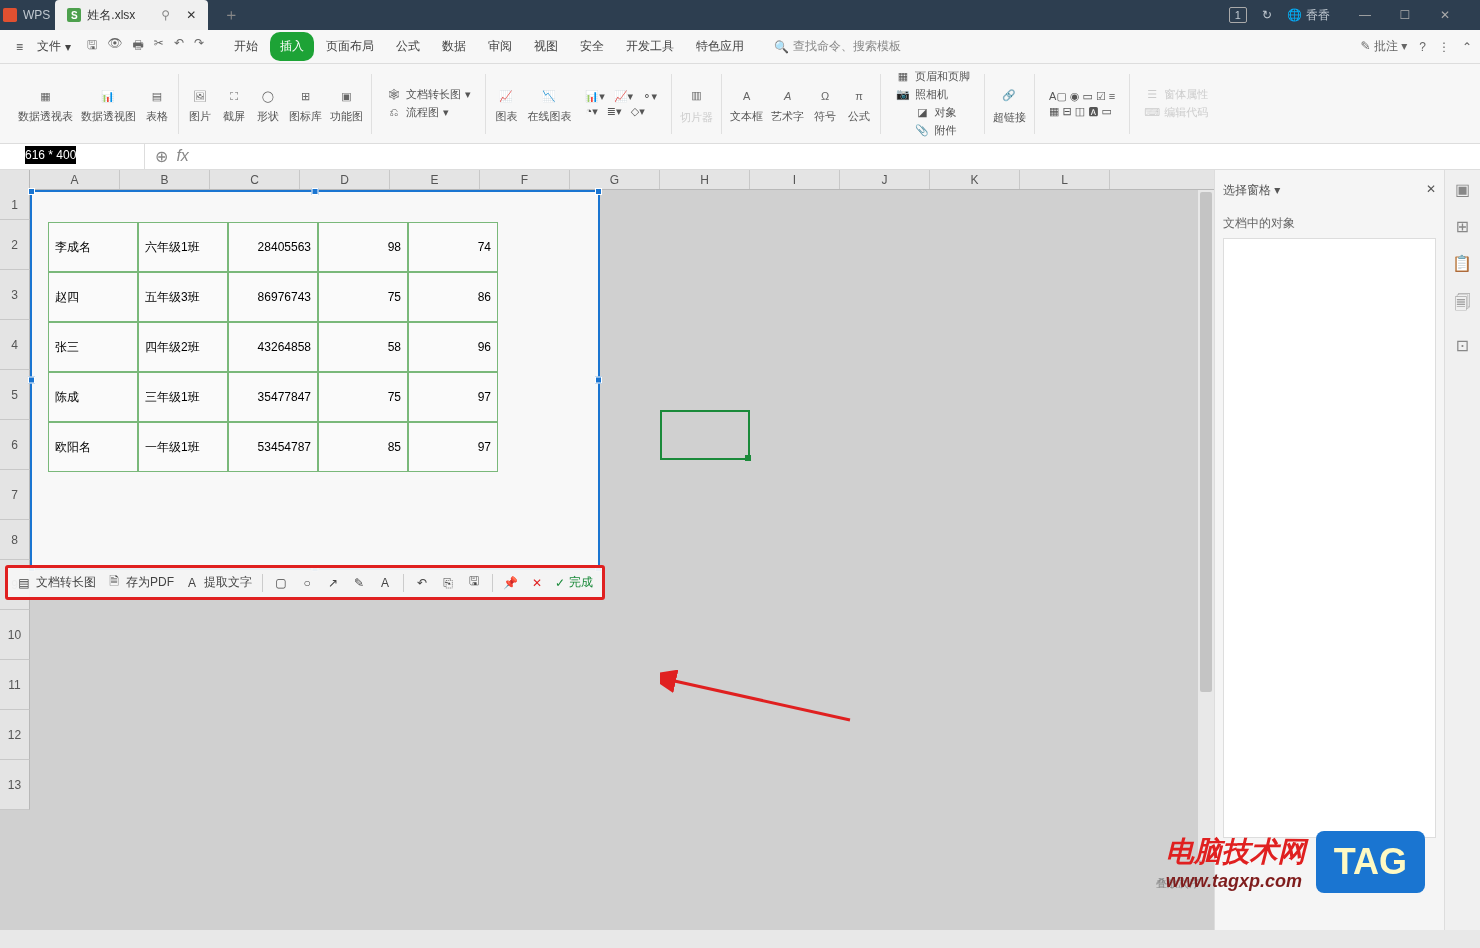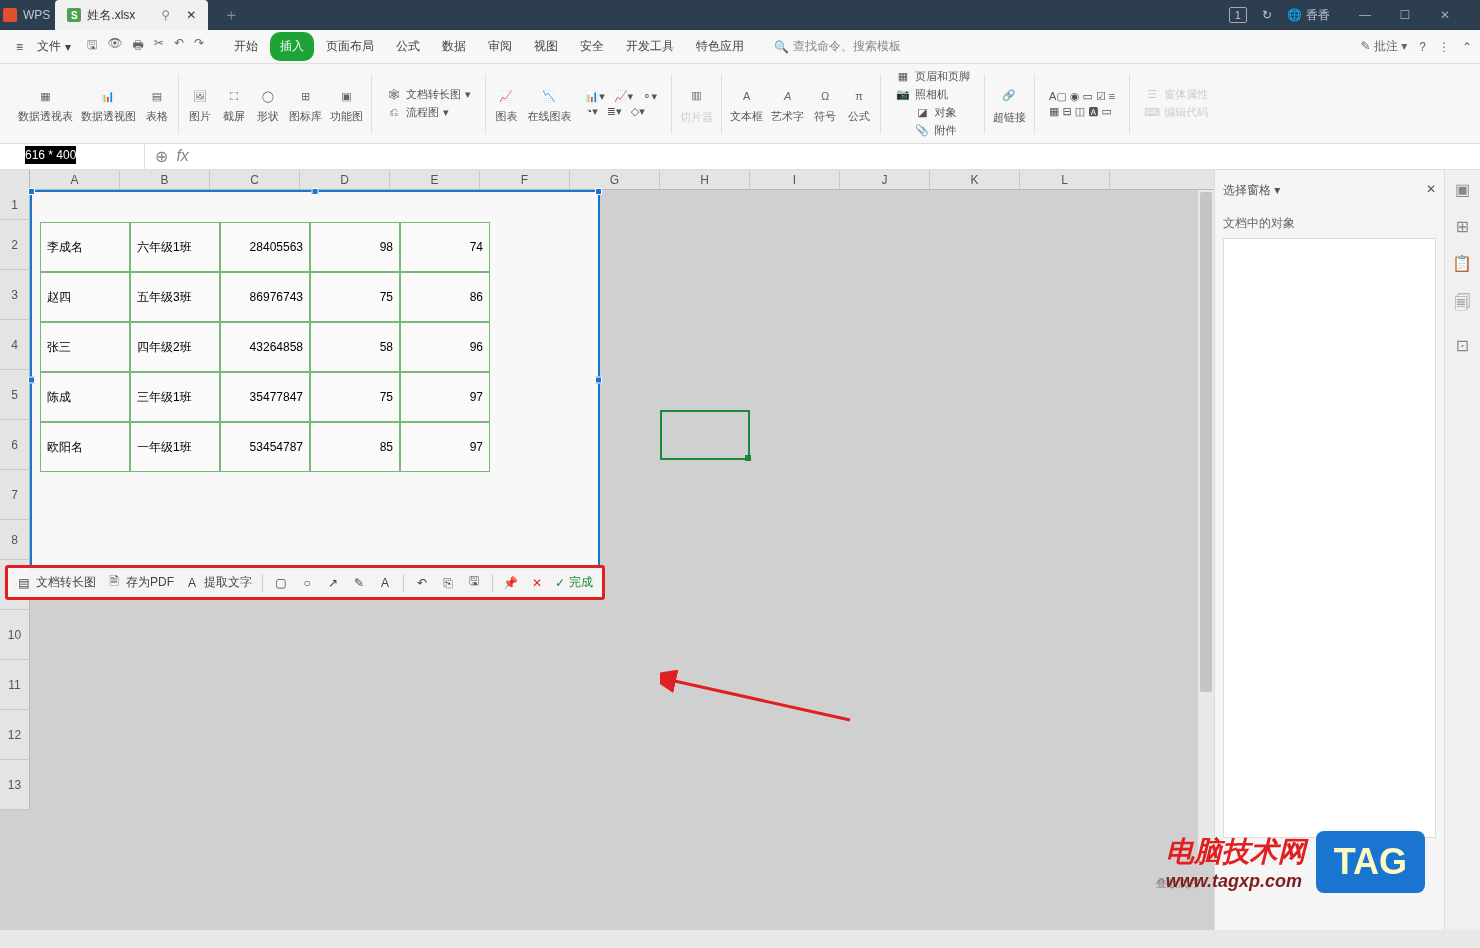--- a/index.html
+++ b/index.html
@@ -66,21 +66,21 @@
 .sel-handle { position: absolute; width: 7px; height: 7px; background: #1a75d1; border: 1px solid #fff; }
 .sel-handle.tl { left: -4px; top: -4px; }
 .sel-handle.tr { right: -4px; top: -4px; }
 .sel-handle.bl { left: -4px; bottom: -4px; }
 .sel-handle.br { right: -4px; bottom: -4px; }
 .sel-handle.tm { left: 50%; top: -4px; transform: translateX(-50%); }
 .sel-handle.bm { left: 50%; bottom: -4px; transform: translateX(-50%); }
 .sel-handle.lm { left: -4px; top: 50%; transform: translateY(-50%); }
 .sel-handle.rm { right: -4px; top: 50%; transform: translateY(-50%); }
 
-.data-table { position: absolute; left: 8px; top: 30px; width: 450px; }
+.data-table { position: absolute; left: 16px; top: 30px; width: 450px; }
 .data-row { display: flex; height: 50px; }
 .data-cell { width: 90px; border: 1px solid #7ab87a; display: flex; align-items: center; padding: 0 6px; font-size: 12px; background: rgba(255,255,255,0.3); }
 .data-cell.num { justify-content: flex-end; }
 
 
 .active-cell { position: absolute; left: 630px; top: 220px; width: 90px; height: 50px; border: 2px solid #1a8a3a; pointer-events: none; }
 .active-cell::after { content: ''; position: absolute; right: -3px; bottom: -3px; width: 6px; height: 6px; background: #1a8a3a; }
 
 
 .float-toolbar { position: absolute; left: 5px; top: 565px; width: 600px; height: 35px; background: rgba(245,245,245,0.95); border: 3px solid #e02020; display: flex; align-items: center; padding: 0 8px; gap: 10px; font-size: 12px; color: #444; border-radius: 3px; }

